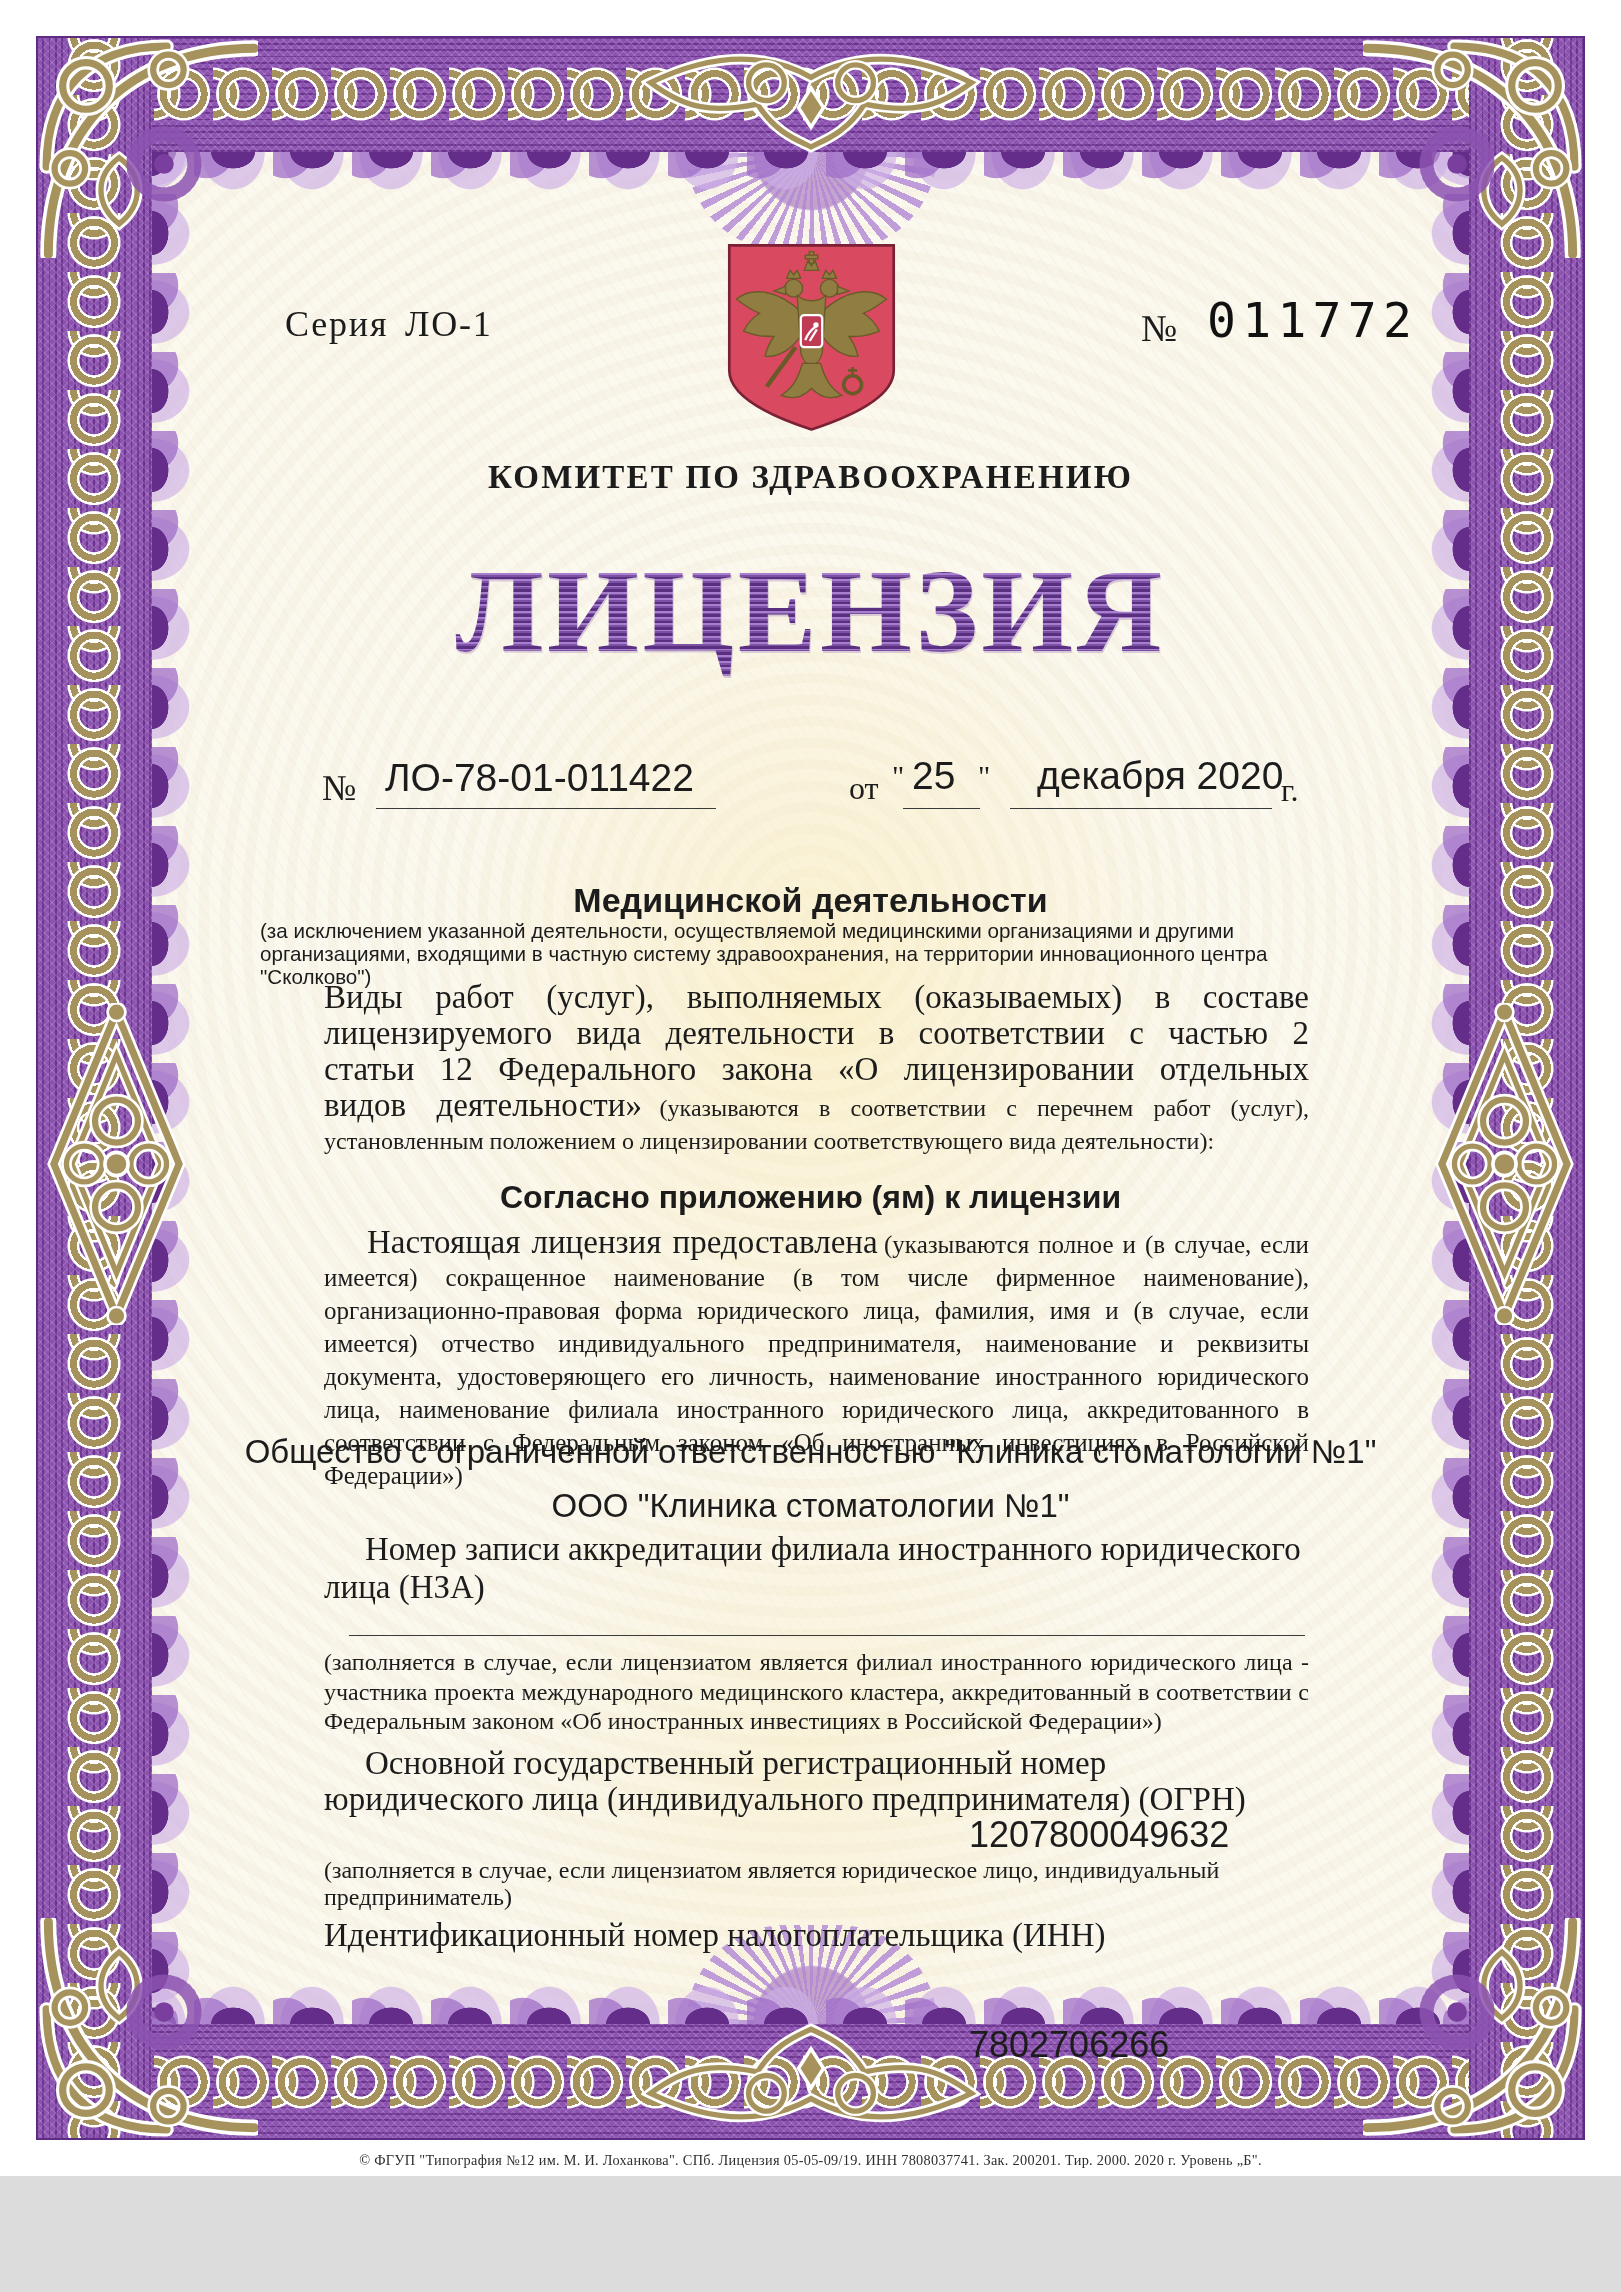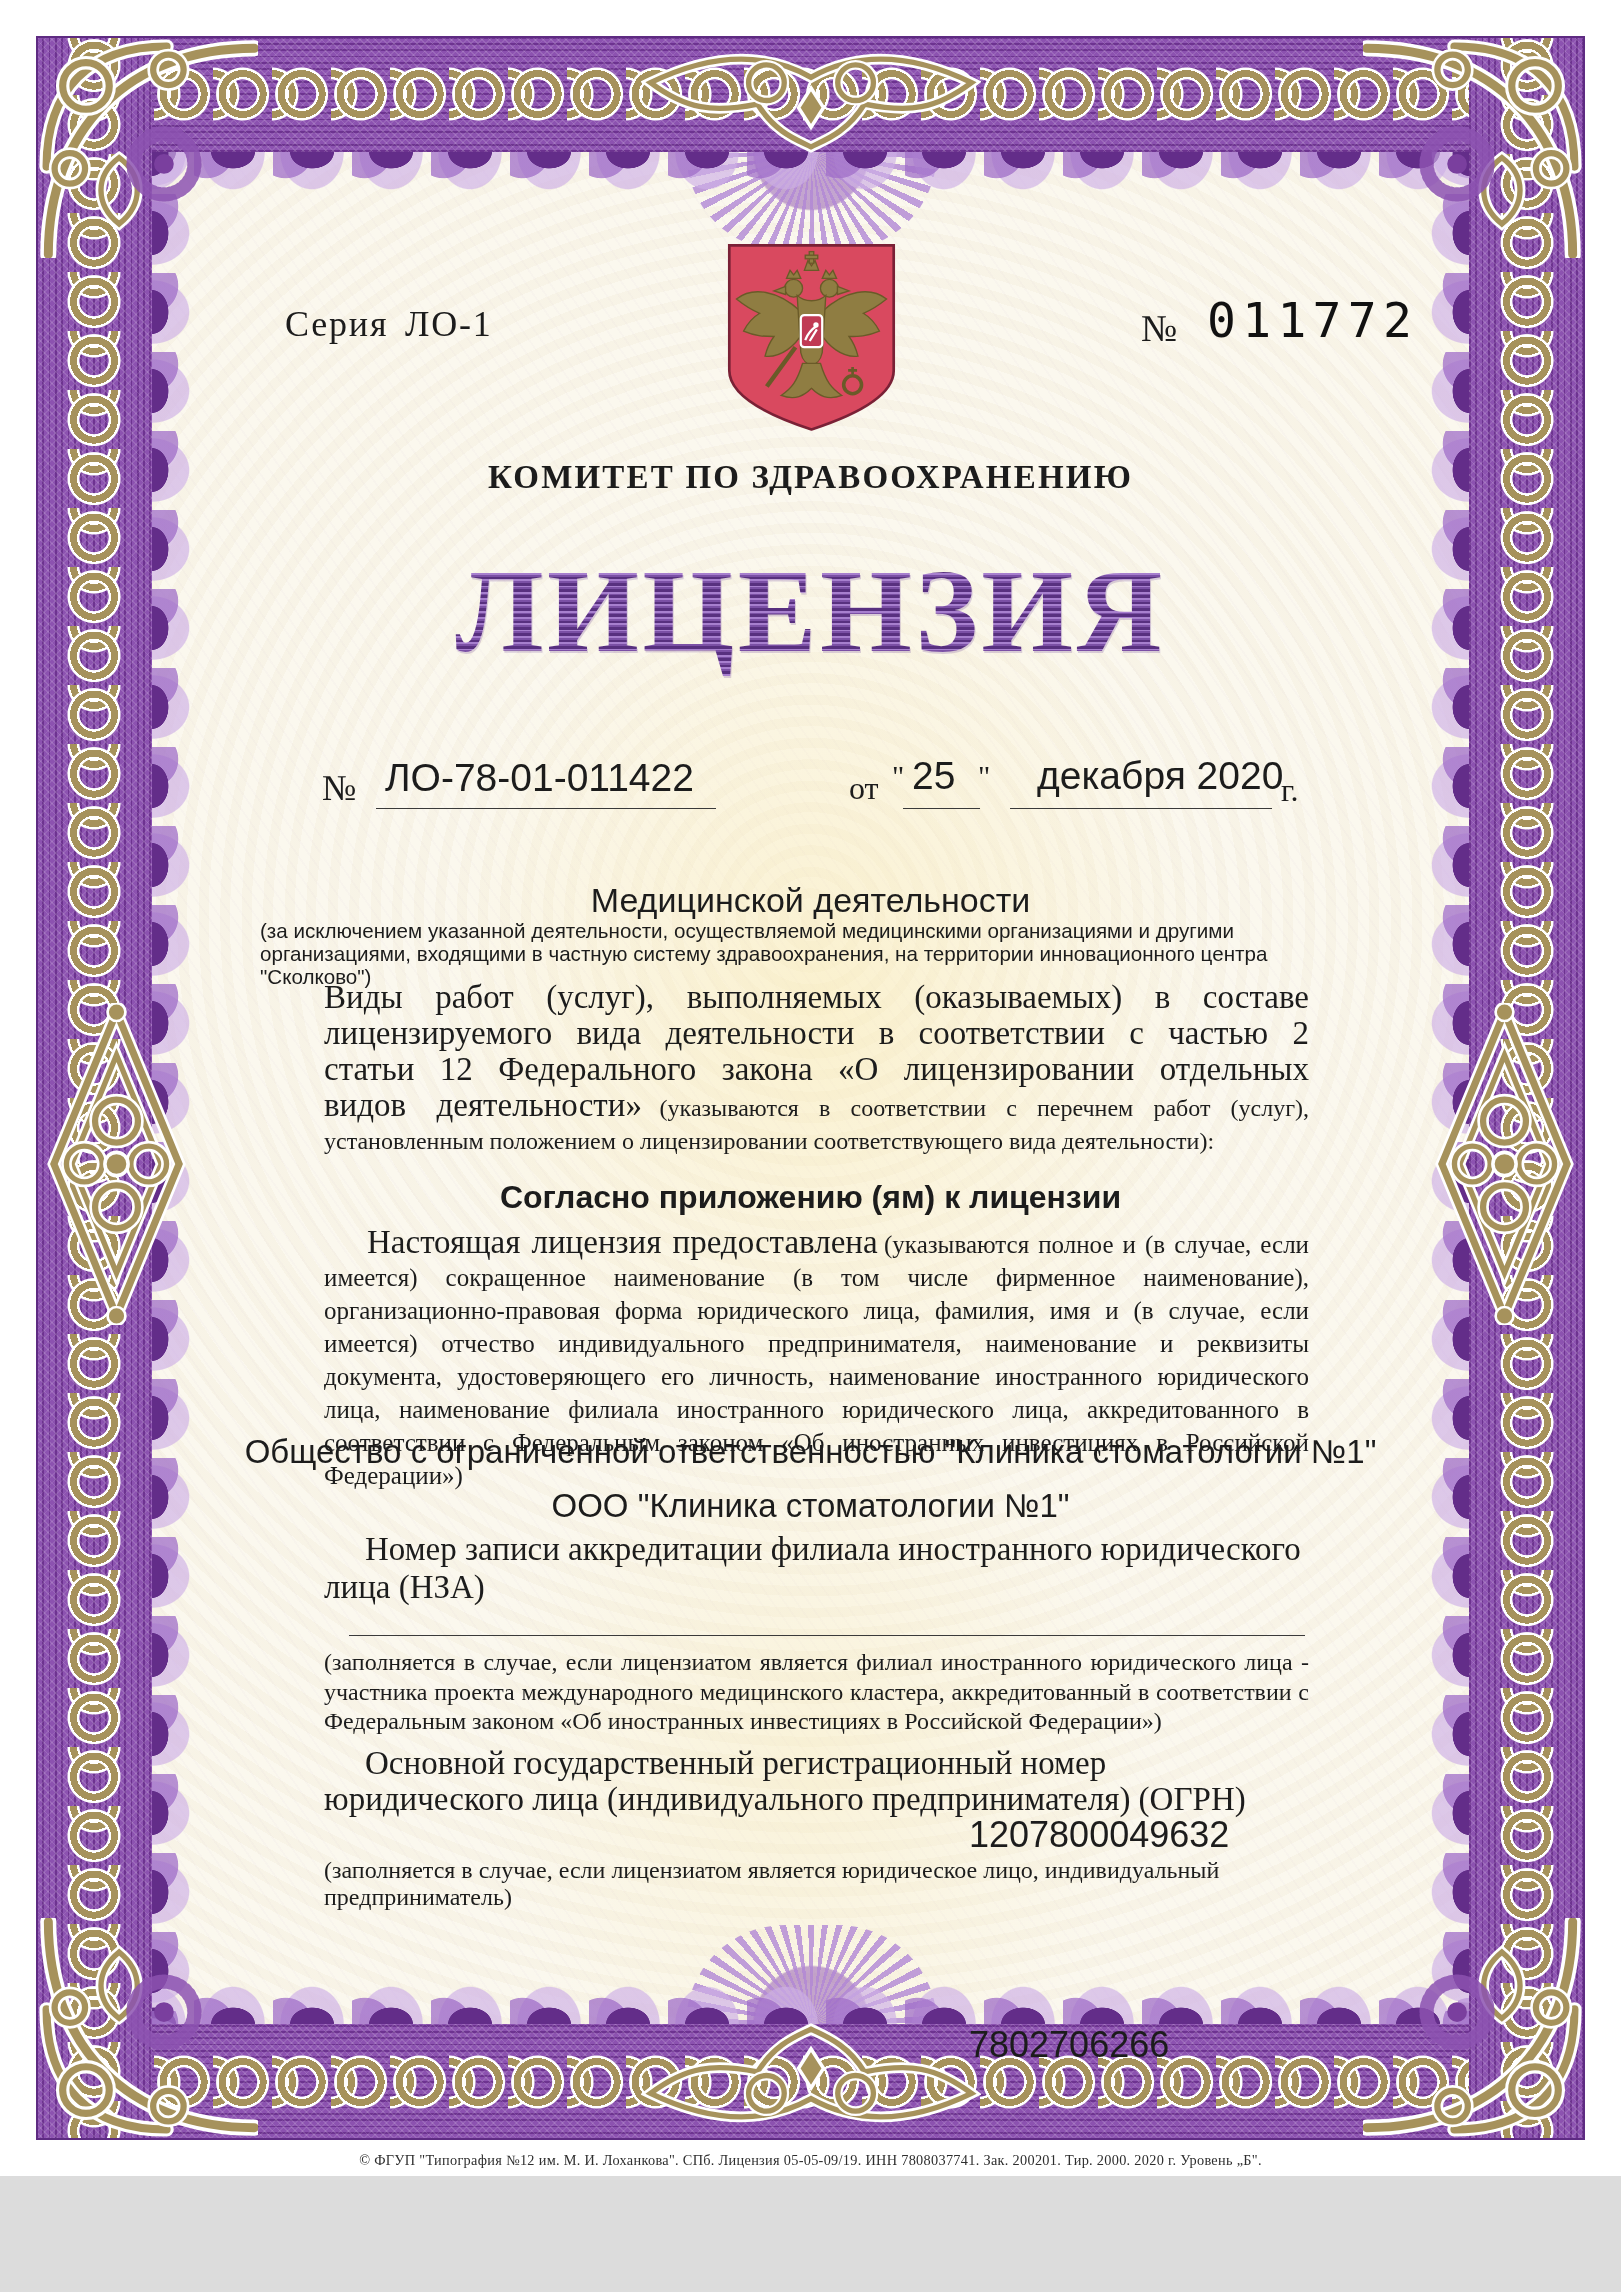--- a/index.html
+++ b/index.html
@@ -111,21 +111,21 @@
   .lic-no-sym { left:322px; top:767px; font-size:36px; }
   .lic-no-val { left:385px; top:756px; font-size:39px; }
   .u-line { position:absolute; z-index:10; border-top:1.8px solid #3a3a3a; height:0; }
   .date-ot  { left:849px; top:770px; font-size:32px; }
   .q1 { left:892px;  top:759px; font-size:30px; }
   .q2 { left:978px; top:759px; font-size:30px; }
   .date-day { left:912px; top:754px; font-size:39px; }
   .date-rest { left:1037px; top:754px; font-size:39px; }
   .date-g { left:1281px; top:772px; font-size:32px; }
   .purpose-lead { top:847px; font-size:32px; }
-  .activity-name { top:881px; font-size:34px; font-weight:400; }
+  .activity-name { top:881px; font-size:34px; font-weight:700; }
   .activity-note { top:919px; left:260px; width:1102px; text-align:left; font-size:20.6px; line-height:23px; }
   .works { left:324px; width:985px; top:982px; text-align:justify; line-height:30px; }
   .works .big { font-size:33px; word-spacing:8px; }
   .works .small { font-size:24px; }
   .attachment { top:1179px; font-size:32px; font-weight:600; }
   .granted { left:324px; width:985px; top:1227px; text-align:justify; line-height:30px; text-indent:43px; }
   .granted .big { font-size:33px; }
   .granted .small { font-size:25px; }
   .licensee1 { top:1433px; font-size:33px; }
   .licensee2 { top:1487px; font-size:33px; }
@@ -365,17 +365,18 @@
   <div class="abs center-block sans licensee2">ООО "Клиника стоматологии №1"</div>
 
   <div class="abs serif nza-label">Номер записи аккредитации филиала иностранного юридического лица (НЗА)</div>
   <div class="u-line nza-rule"></div>
   <div class="abs serif nza-note">(заполняется в случае, если лицензиатом является филиал иностранного юридического лица - участника проекта международного медицинского кластера, аккредитованный в соответствии с Федеральным законом «Об иностранных инвестициях в Российской Федерации»)</div>
 
   <div class="abs serif ogrn-label">Основной государственный регистрационный номер юридического лица (индивидуального предпринимателя) (ОГРН)</div>
   <div class="abs sans ogrn-value">1207800049632</div>
   <div class="abs serif ogrn-note">(заполняется в случае, если лицензиатом является юридическое лицо, индивидуальный предприниматель)</div>
 
+  <div class="abs serif inn-label">Идентификационный номер налогоплательщика (ИНН)</div>
   <div class="abs sans inn-value">7802706266</div>
 
   <div class="abs serif printer">© ФГУП "Типография №12 им. М. И. Лоханкова". СПб. Лицензия 05-05-09/19. ИНН 7808037741. Зак. 200201. Тир. 2000. 2020 г. Уровень „Б".</div>
 </div>
 
 
 </body></html>

